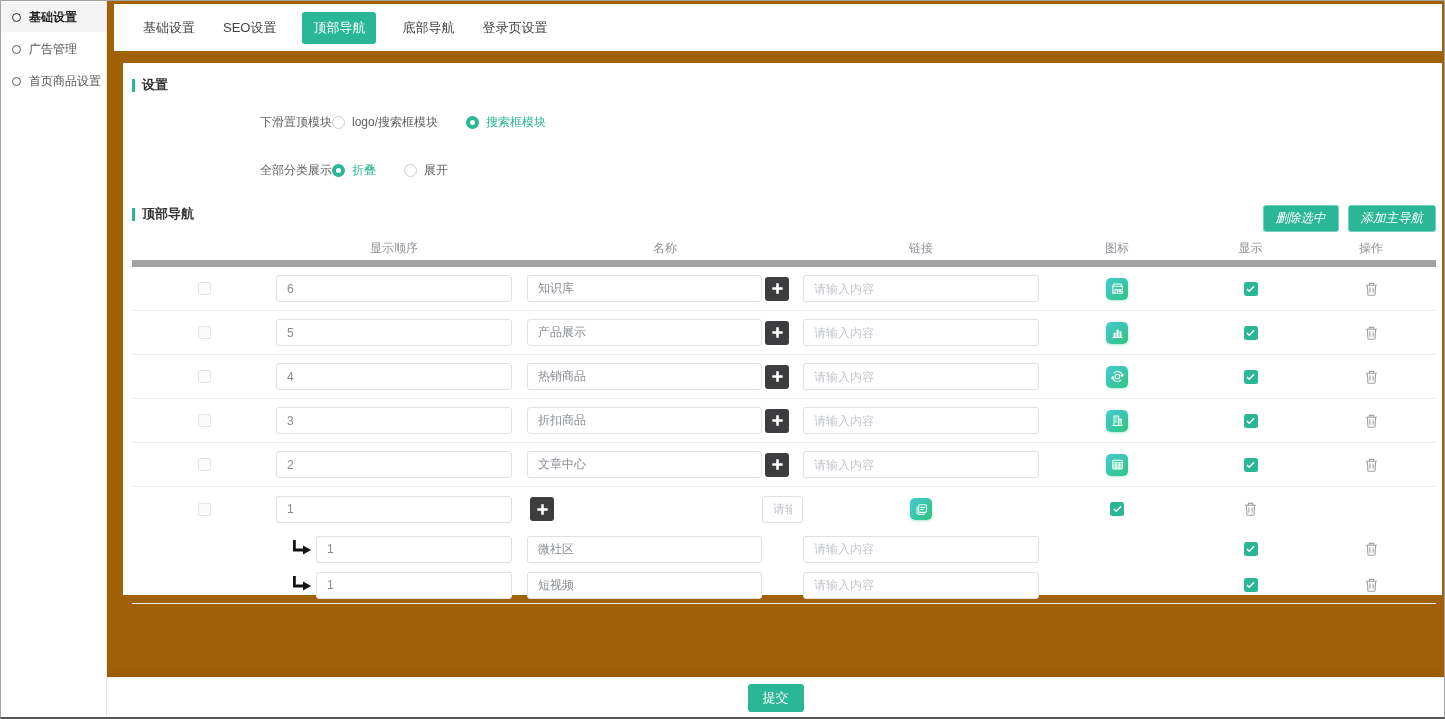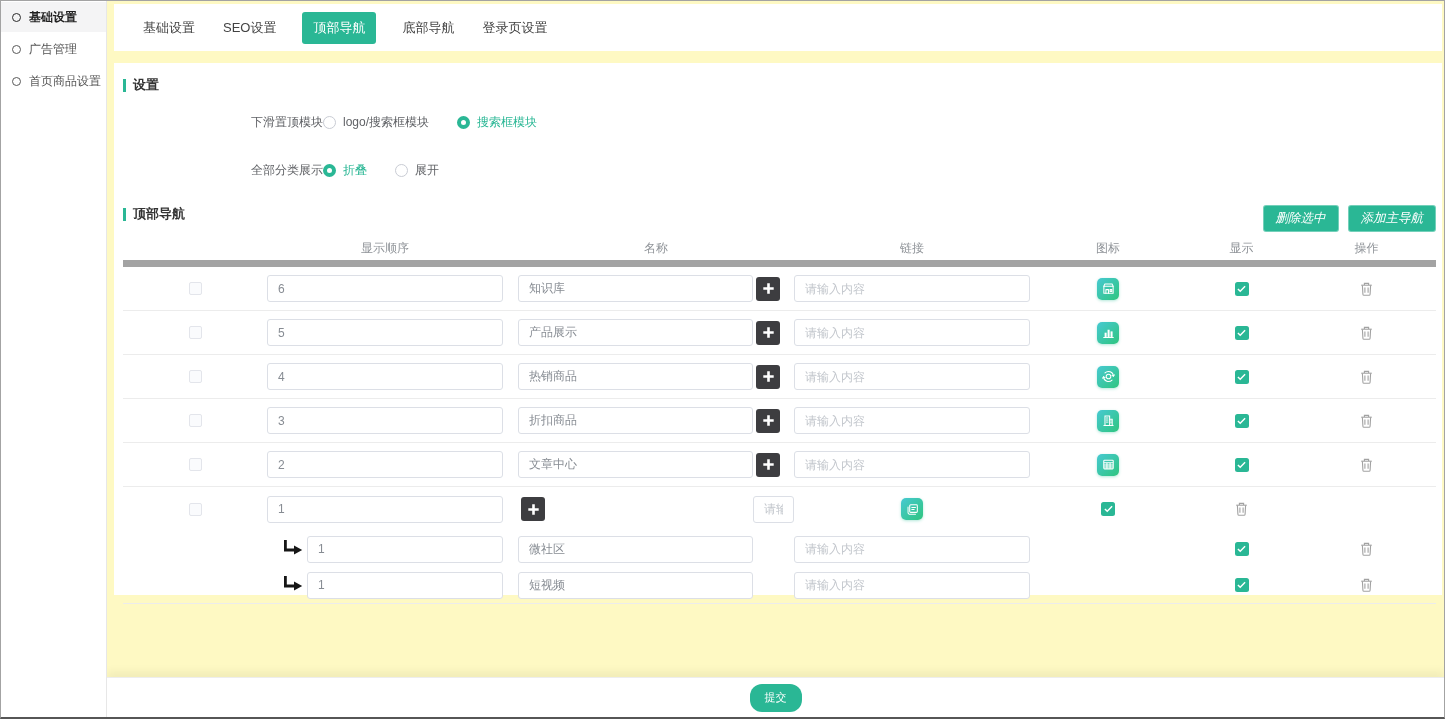--- a/index.html
+++ b/index.html
@@ -3,40 +3,40 @@
 <meta charset="utf-8">
 <style>
   * { margin:0; padding:0; box-sizing:border-box; }
   :root{
     --green:#2ab795;
     --border:#dcdfe6;
     --line:#ececec;
   }
   html,body{ background:#fff; }
   body{ font-family:"Liberation Sans","DejaVu Sans",sans-serif; font-size:12px; color:#555; }
-  .screen{ position:relative; width:1445px; height:719px; background:#fef9c3;
+  .screen{ position:relative; width:1445px; height:719px; background:#a16207;
            border:1px solid #a3a3a3; border-bottom:2px solid #565656; overflow:hidden; }
 
   
   .sidebar{ position:absolute; left:0; top:0; width:106px; height:100%;
             background:#fff; border-right:1px solid #e7e7e7; z-index:3; padding-top:1px; }
   .side-item{ height:30px; display:flex; align-items:center; gap:8px; padding-left:11px;
               color:#555; cursor:pointer; margin-bottom:2px; }
   .side-item .bullet{ width:9px; height:9px; border-radius:50%; border:1.5px solid #5a5a5a; flex:0 0 auto; }
   .side-item.active{ background:#f4f4f5; color:#1f1f1f; font-weight:bold; }
   .side-item.active .bullet{ border-color:#2b2b2b; }
 
   
   .tabbar{ position:absolute; left:113px; top:3px; right:2px; height:47px; background:#fff;
            display:flex; align-items:center; gap:24px; padding-left:27px; }
   .tab{ font-size:13px; color:#434343; cursor:pointer; padding:7px 2px; border-radius:3px; }
   .tab.active{ background:var(--green); color:#fff; padding:7px 11px; }
 
   
-  .content{ position:absolute; left:113px; top:62px; right:2px; height:532px; background:#fff; }
+  .content{ position:absolute; left:122px; top:62px; right:2px; height:532px; background:#fff; }
   .sec-title{ position:absolute; left:9px; display:flex; align-items:center; gap:7px;
               font-size:13px; font-weight:bold; color:#333; }
   .sec-bar{ width:3px; height:13px; background:var(--green); }
   .t-settings{ top:13px; }
   .t-nav{ top:142px; }
 
   .set-row{ position:absolute; left:137px; display:flex; align-items:center; height:22px; }
   .set-row1{ top:110px; top:48px; }
   .set-row2{ top:96px;justify-content:flex-end; }
   .set-label{ color:#606266; }
@@ -77,22 +77,22 @@
                box-shadow:0 1px 3px rgba(40,190,150,.35); }
   .show-cb{ width:14px; height:14px; background:var(--green); border-radius:2.5px;
             display:flex; align-items:center; justify-content:center; cursor:pointer; }
   .trash{ cursor:pointer; display:flex; }
   .subarrow{ display:flex; justify-content:flex-end; padding-right:3px; }
 
   
   .footer{ position:absolute; left:106px; right:0; bottom:0; height:40px; background:#fff;
            border-top:1px solid #ededed; box-shadow:0 -6px 8px rgba(0,0,0,.05);
            display:flex; align-items:center; justify-content:center; z-index:2; }
-  .submit-btn{ background:var(--green); color:#fff; border:none; border-radius:12px;
-               height:28px; padding:0 15px; font-size:11px; cursor:pointer; font-family:inherit; }
+  .submit-btn{ background:var(--green); color:#fff; border:none; border-radius:3px;
+               height:28px; padding:0 15px; font-size:13px; cursor:pointer; font-family:inherit; }
 </style>
 </head>
 <body>
 
 <div class="screen">
 
   <aside class="sidebar">
     <div class="side-item active">
       <span class="bullet"></span>
       <span>基础设置</span>

